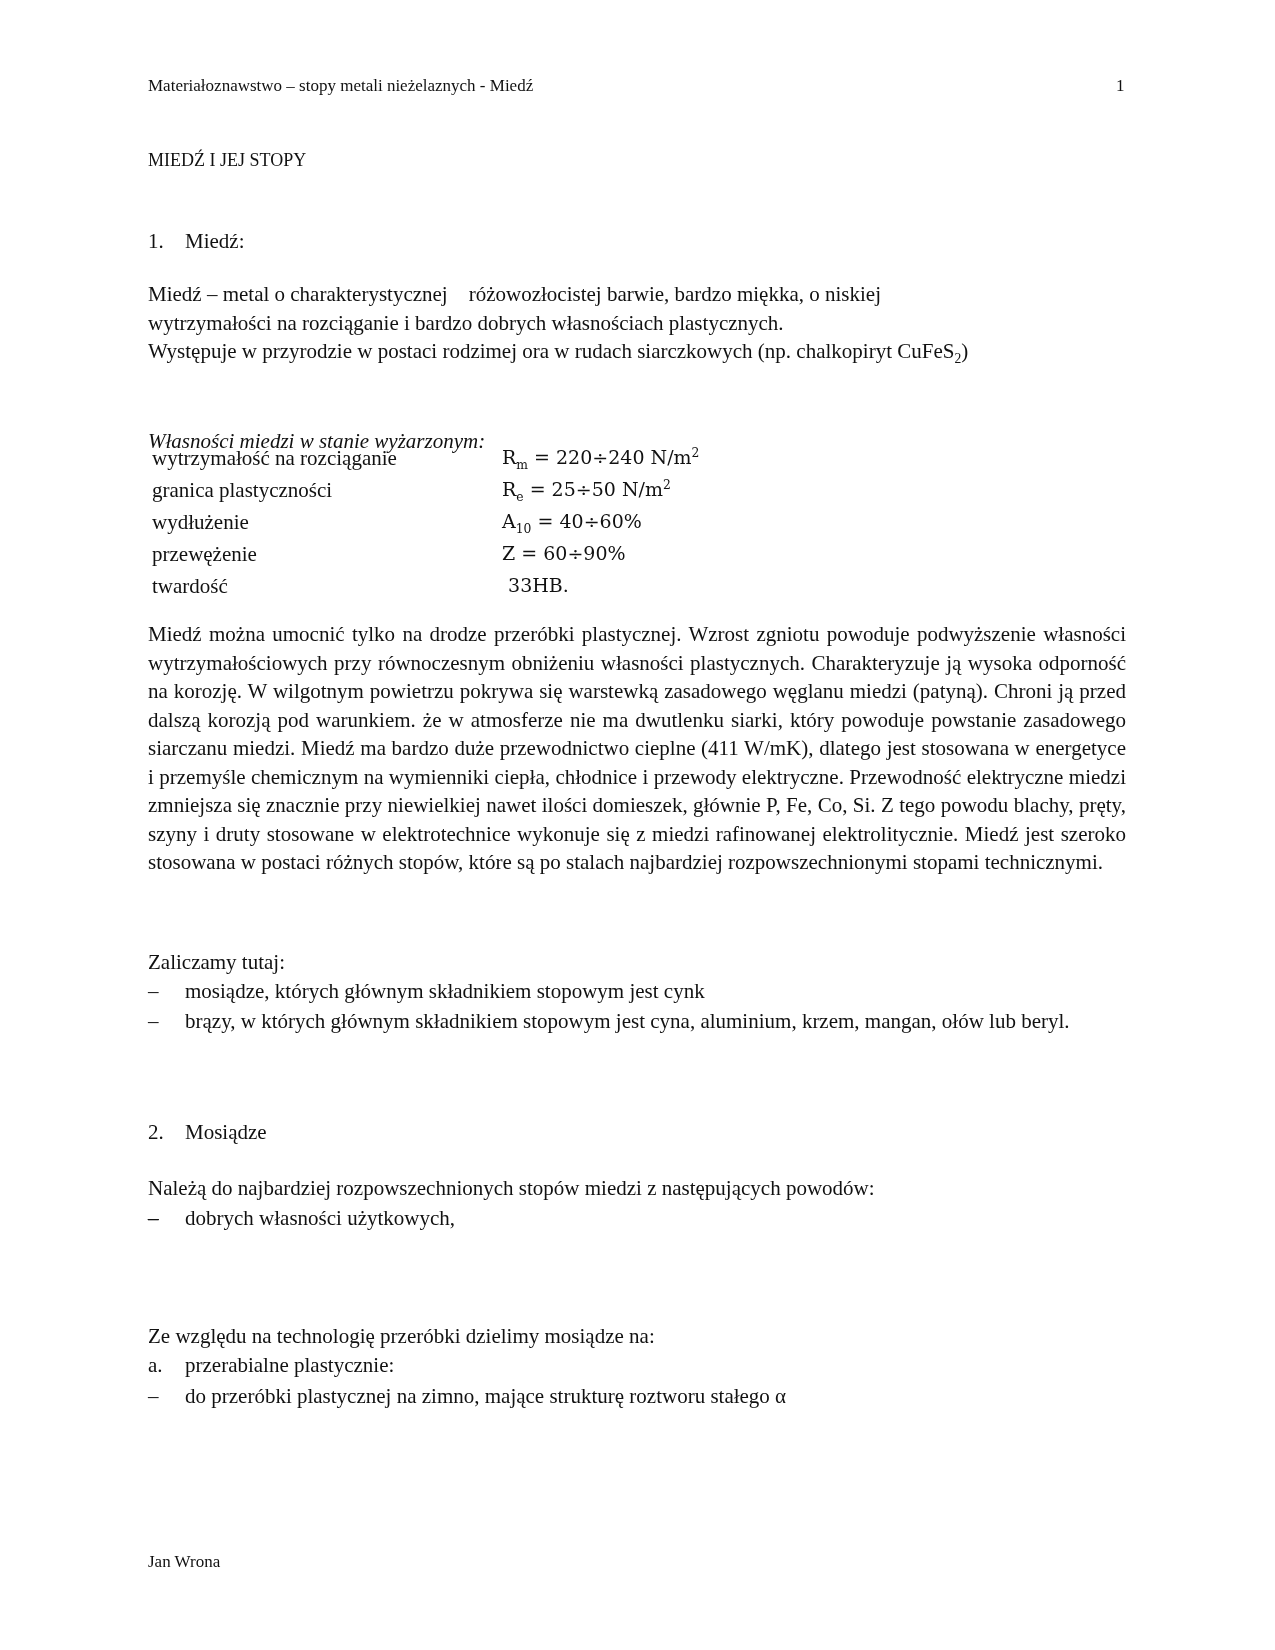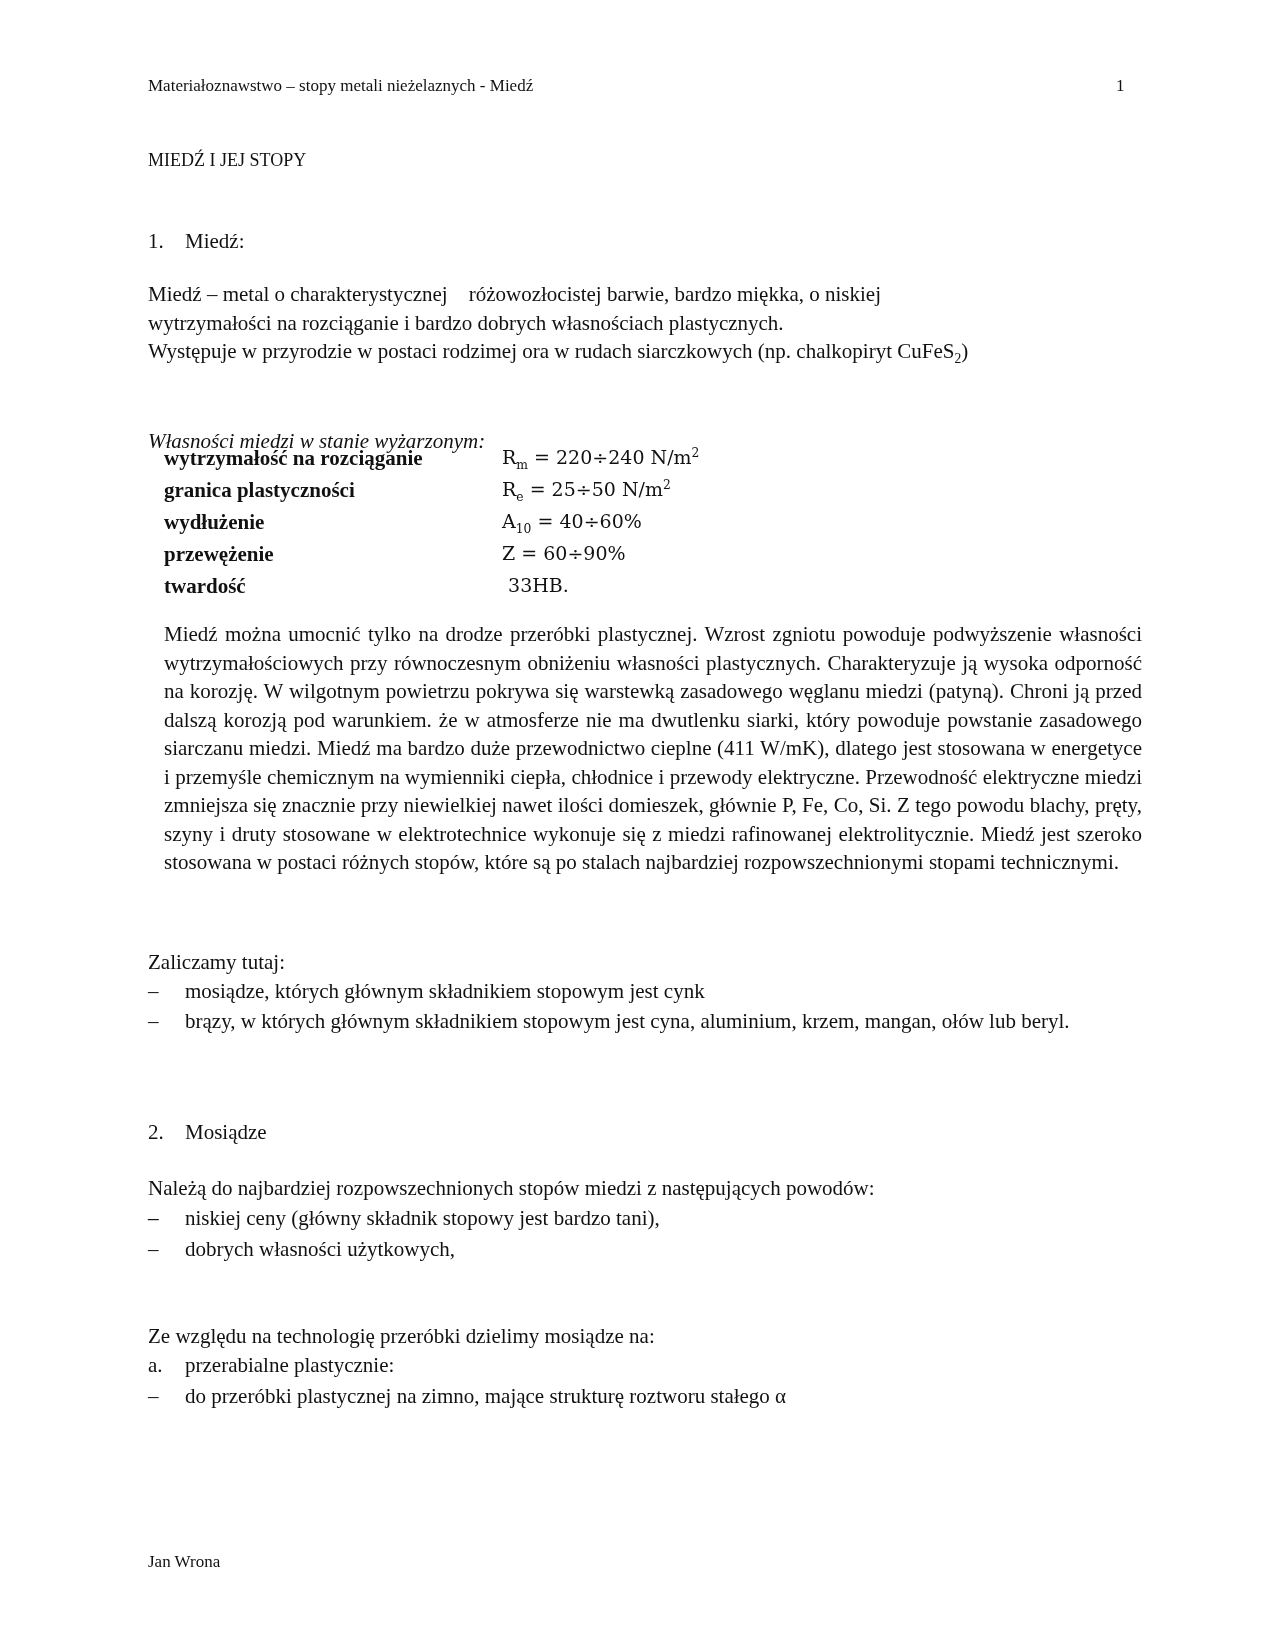--- a/index.html
+++ b/index.html
@@ -8,24 +8,24 @@
     font-family: "Liberation Serif", "DejaVu Serif", serif;
     color: #111111;
   }
   .abs { position: absolute; }
   .header-left { left: 148px; top: 76px; font-size: 17px; }
   .header-right { left: 1116px; top: 76px; font-size: 17px; }
   .title { left: 148px; top: 150px; font-size: 18px; }
   .h2 { left: 148px; font-size: 21px; }
   .h2 .num { display: inline-block; width: 37px; }
   .para { left: 148px; width: 978px; font-size: 21px; line-height: 28.5px; }
-  .justify { text-align: justify; margin-left: 16px; }
+  .justify { text-align: justify; }
   .props { left: 148px; top: 437px; font-size: 21px; }
   .prop-row { height: 32px; position: relative; }
-  .prop-name { position: absolute; left: 16px; top: 0; white-space: nowrap; font-weight: bold; }
+  .prop-name { position: absolute; left: 4px; top: 0; white-space: nowrap; }
   .prop-val { position: absolute; left: 354px; top: 0; white-space: nowrap; font-family: "DejaVu Serif", serif; font-size: 19px; }
   .dash-list { left: 148px; width: 978px; font-size: 21px; line-height: 31px; }
   .dash-item { position: relative; padding-left: 37px; text-align: justify; }
   .dash-item .dash { position: absolute; left: 0; top: 0; }
   sub, sup { font-size: 65%; line-height: 0; }
   .footer { left: 148px; top: 1552px; font-size: 17px; }
 </style>
 </head>
 <body>
 
@@ -89,21 +89,20 @@
 </div>
 
 <div class="abs para" style="top:1174px;">Należą do najbardziej rozpowszechnionych stopów miedzi z następujących powodów:</div>
 
 <div class="abs dash-list" style="top:1203px;">
   <div class="dash-item">
     <span class="dash">–</span>
   </div>
   <div class="dash-item">
     <span class="dash">–</span>
-    <span>niskiej ceny (główny składnik stopowy jest bardzo tani),</span>
   </div>
   <div class="dash-item">
     <span class="dash">–</span>
     <span>dobrych własności użytkowych,</span>
   </div>
 </div>
 
 <div class="abs para" style="top:1322px;">Ze względu na technologię przeróbki dzielimy mosiądze na:</div>
 
 <div class="abs dash-list" style="top:1350px;">

